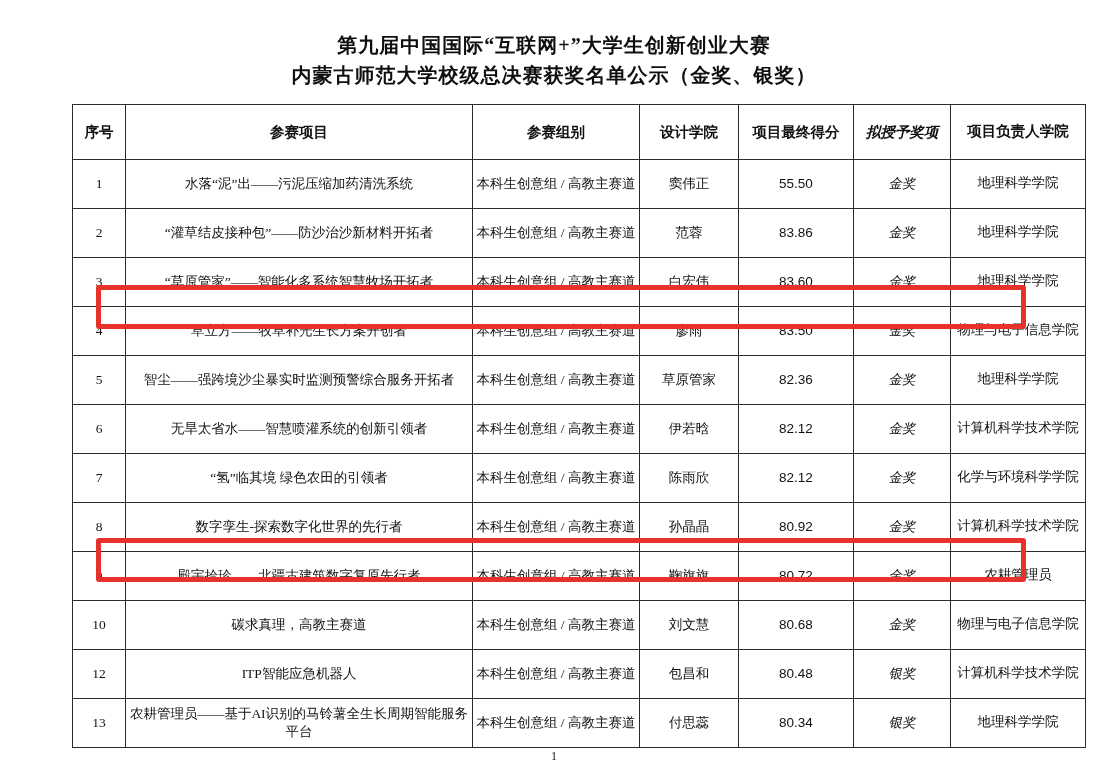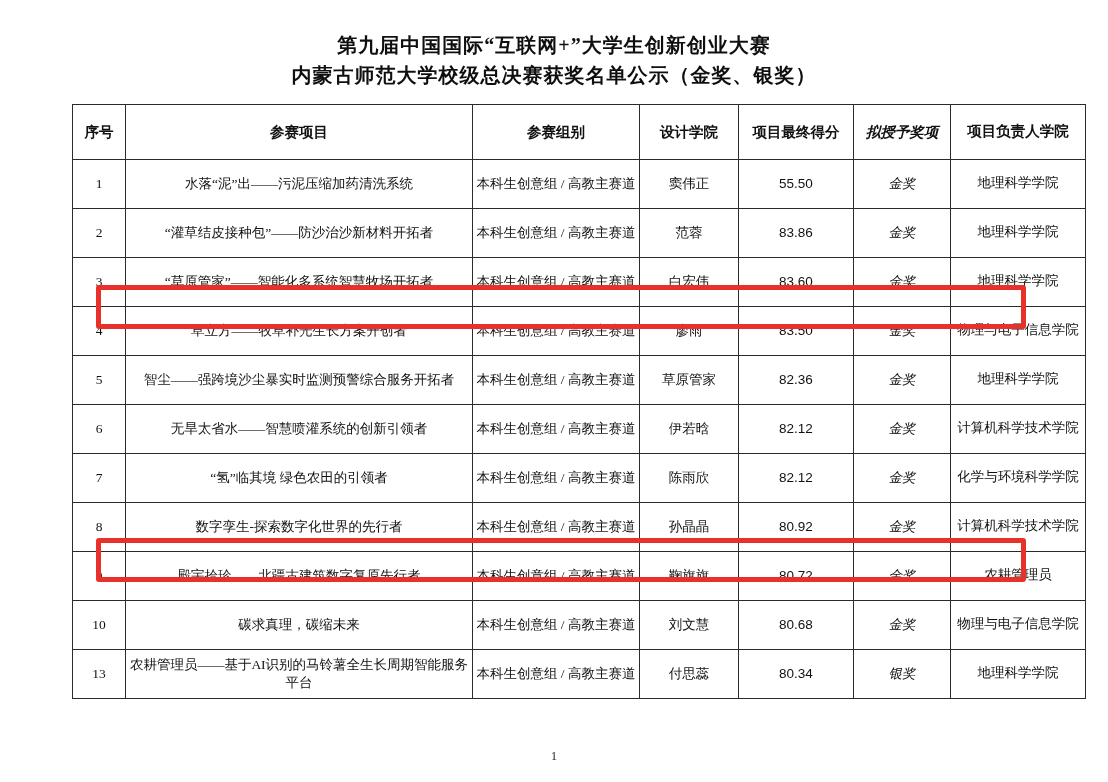--- a/index.html
+++ b/index.html
@@ -198,26 +198,35 @@
         <td class="col-idx">9</td>
         <td class="col-proj proj-cell">殿宇拾珍——北疆古建筑数字复原先行者</td>
         <td class="col-group">本科生创意组 / 高教主赛道</td>
         <td class="col-lead">鞠旗旗</td>
         <td class="col-score">80.72</td>
         <td class="col-award">金奖</td>
         <td class="col-col">农耕管理员</td>
       </tr>
       <tr>
         <td class="col-idx">10</td>
-        <td class="col-proj proj-cell">碳求真理，碳缩未来</td>
+        <td class="col-proj proj-cell">碳求真理，高教主赛道</td>
         <td class="col-group">本科生创意组 / 高教主赛道</td>
         <td class="col-lead">刘文慧</td>
         <td class="col-score">80.68</td>
         <td class="col-award">金奖</td>
         <td class="col-col">物理与电子信息学院</td>
+      </tr>
+      <tr>
+        <td class="col-idx">12</td>
+        <td class="col-proj proj-cell">ITP智能应急机器人</td>
+        <td class="col-group">本科生创意组 / 高教主赛道</td>
+        <td class="col-lead">包昌和</td>
+        <td class="col-score">80.48</td>
+        <td class="col-award">银奖</td>
+        <td class="col-col">计算机科学技术学院</td>
       </tr>
       <tr>
         <td class="col-idx">13</td>
         <td class="col-proj proj-cell">农耕管理员——基于AI识别的马铃薯全生长周期智能服务平台</td>
         <td class="col-group">本科生创意组 / 高教主赛道</td>
         <td class="col-lead">付思蕊</td>
         <td class="col-score">80.34</td>
         <td class="col-award">银奖</td>
         <td class="col-col">地理科学学院</td>
       </tr>

